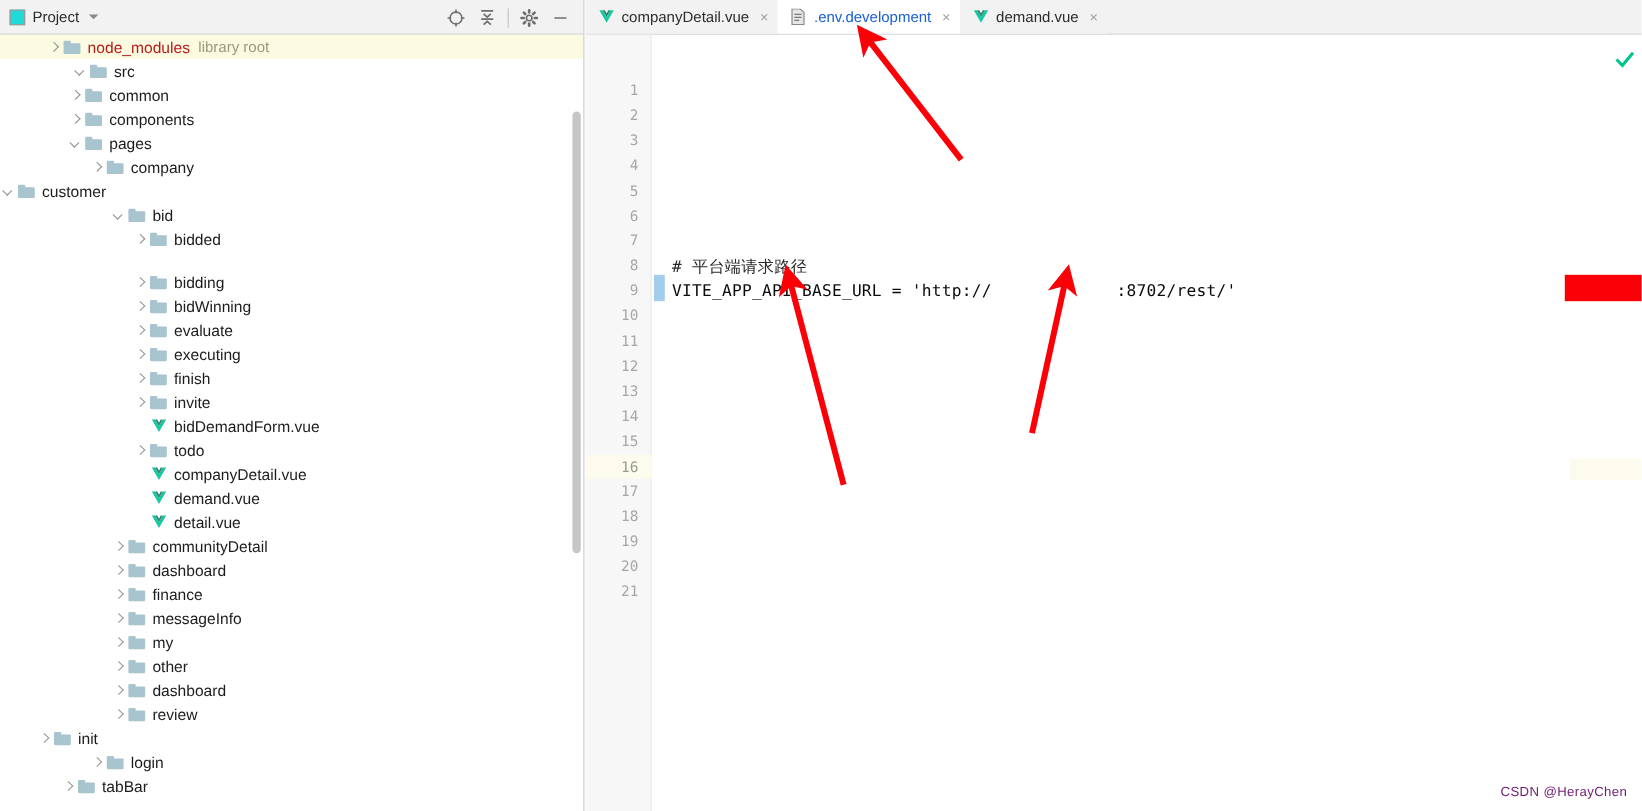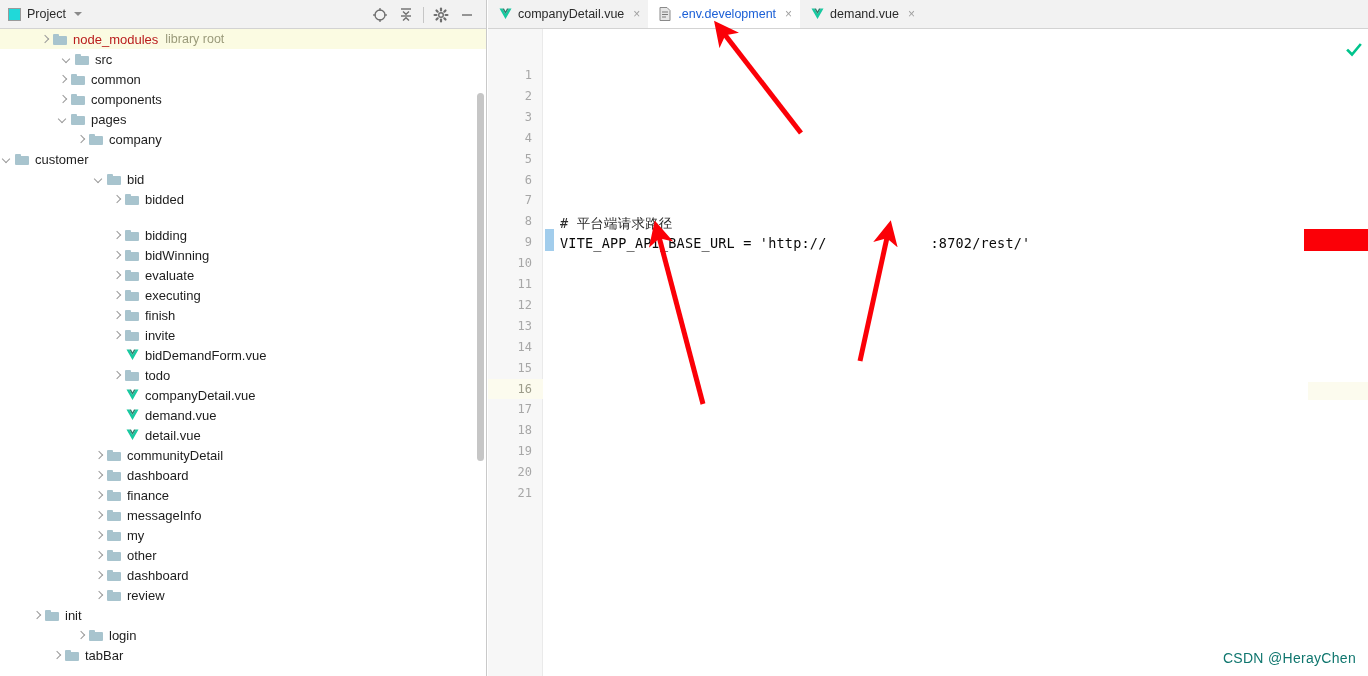--- a/index.html
+++ b/index.html
@@ -302,22 +302,22 @@
     left: 0; top: 0;
     width: 1368px; height: 676px;
     pointer-events: none;
   }
 
   
   #watermark {
     position: absolute;
     right: 12px;
     bottom: 10px;
-    font-size: 14px;
-    color: #0f766e;
+    font-size: 11px;
+    color: #701a75;
     letter-spacing: 0.3px;
     user-select: none;
   }
 </style>
 </head>
 <body>
 
 <div id="app">
 
   <div id="project-panel">

